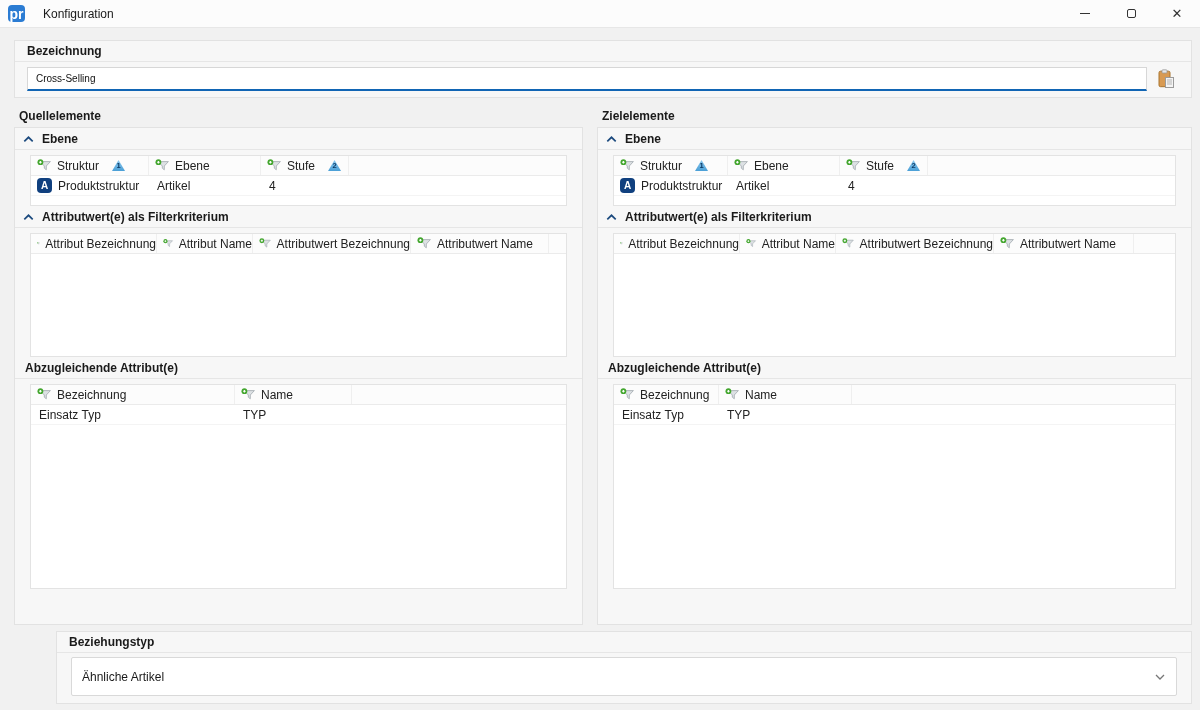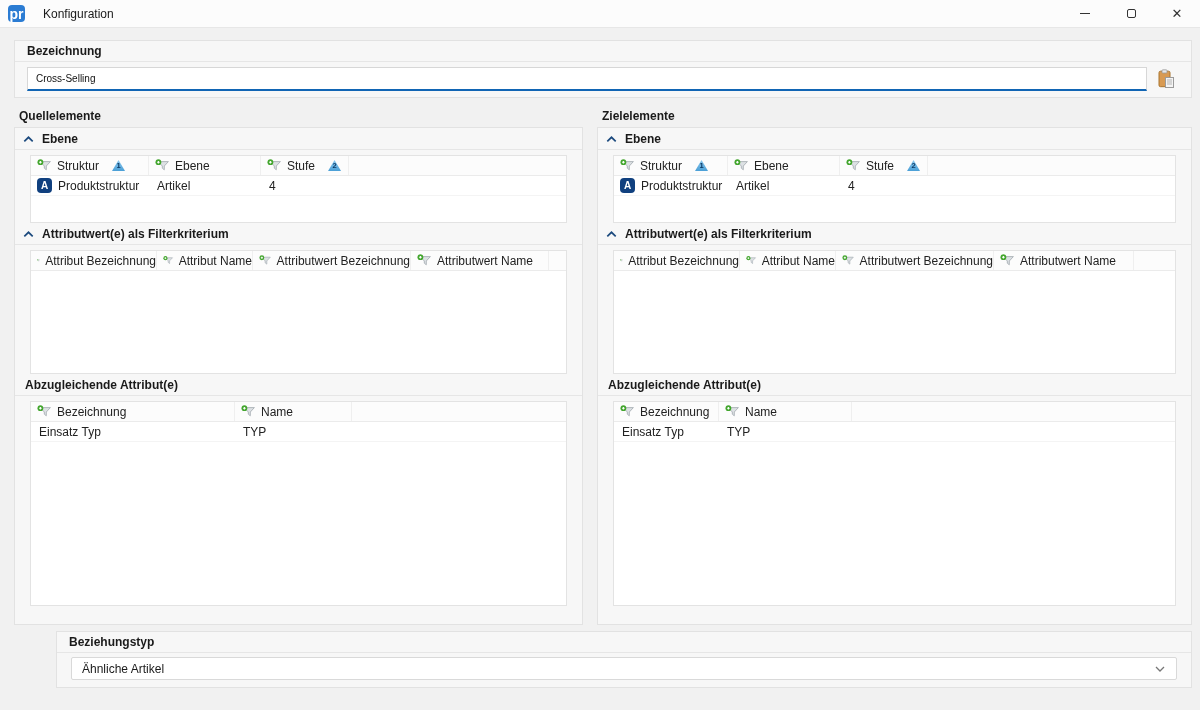--- a/index.html
+++ b/index.html
@@ -38,41 +38,41 @@
   .column.right { flex:1; }
   .col-title { font-weight:bold; padding:1px 0 4px 5px; }
   .col-panel { height:498px; overflow:hidden; }
   .section-header { display:flex; align-items:center; gap:8px; padding:4px 10px 3px 8px;
     border-bottom:1px solid #e6e6e6; font-weight:bold; }
   .section-header.no-chev { padding-left:10px; }
   .section-header .chev { flex:none; }
   .sec-gap { margin-top:0; }
   
   .dtable { background:#fff; border:1px solid #e3e3e3; margin:5px 15px 0 15px; overflow:hidden; }
-  .t-ebene { height:68px; }
+  .t-ebene { height:51px; }
   .t-filter { height:124px; }
   .t-attrs { height:205px; }
   .thead { display:flex; height:20px; background:#fcfcfc; border-bottom:1px solid #ebebeb; }
   .th { display:flex; align-items:center; gap:5px; padding-left:6px;
     border-right:1px solid #efefef; color:#222; white-space:nowrap; flex:none; }
   .th-fill { flex:1; border-right:none; }
   .trow { display:flex; height:20px; align-items:center; border-bottom:1px solid #f4f4f4; }
   .td { padding-left:8px; display:flex; align-items:center; white-space:nowrap; color:#222; flex:none; }
   .sortbadge { display:inline-flex; align-items:flex-end; justify-content:center;
     width:13px; height:11px; margin-left:8px;
     clip-path:polygon(50% 0, 100% 100%, 0 100%);
     background:linear-gradient(#8ec9ef,#4a9fd6);
     color:#0b3a66; font-size:7.5px; font-weight:bold; line-height:10px; }
   .a-icon { width:15px; height:15px; border-radius:4px; background:#10407f; color:#fff;
     font-weight:bold; font-size:10px; display:inline-flex; align-items:center;
     justify-content:center; margin-right:6px; flex:none; }
   
   .bzt-panel { margin-top:6px;margin-left:42px; }
   .bzt-body { padding:4px 14px 7px 14px; }
-  .dropdown { height:23px; background:#fff; border:1px solid #d9d9d9; border-radius:2px;
+  .dropdown { height:39px; background:#fff; border:1px solid #d9d9d9; border-radius:2px;
     display:flex; align-items:center; justify-content:space-between; padding:0 10px; }
 </style>
 </head>
 <body>
 
 <div class="titlebar">
   <span class="app-icon">pr</span>
   <span class="win-title">Konfiguration</span>
   <div class="win-controls">
     <div class="win-btn">

